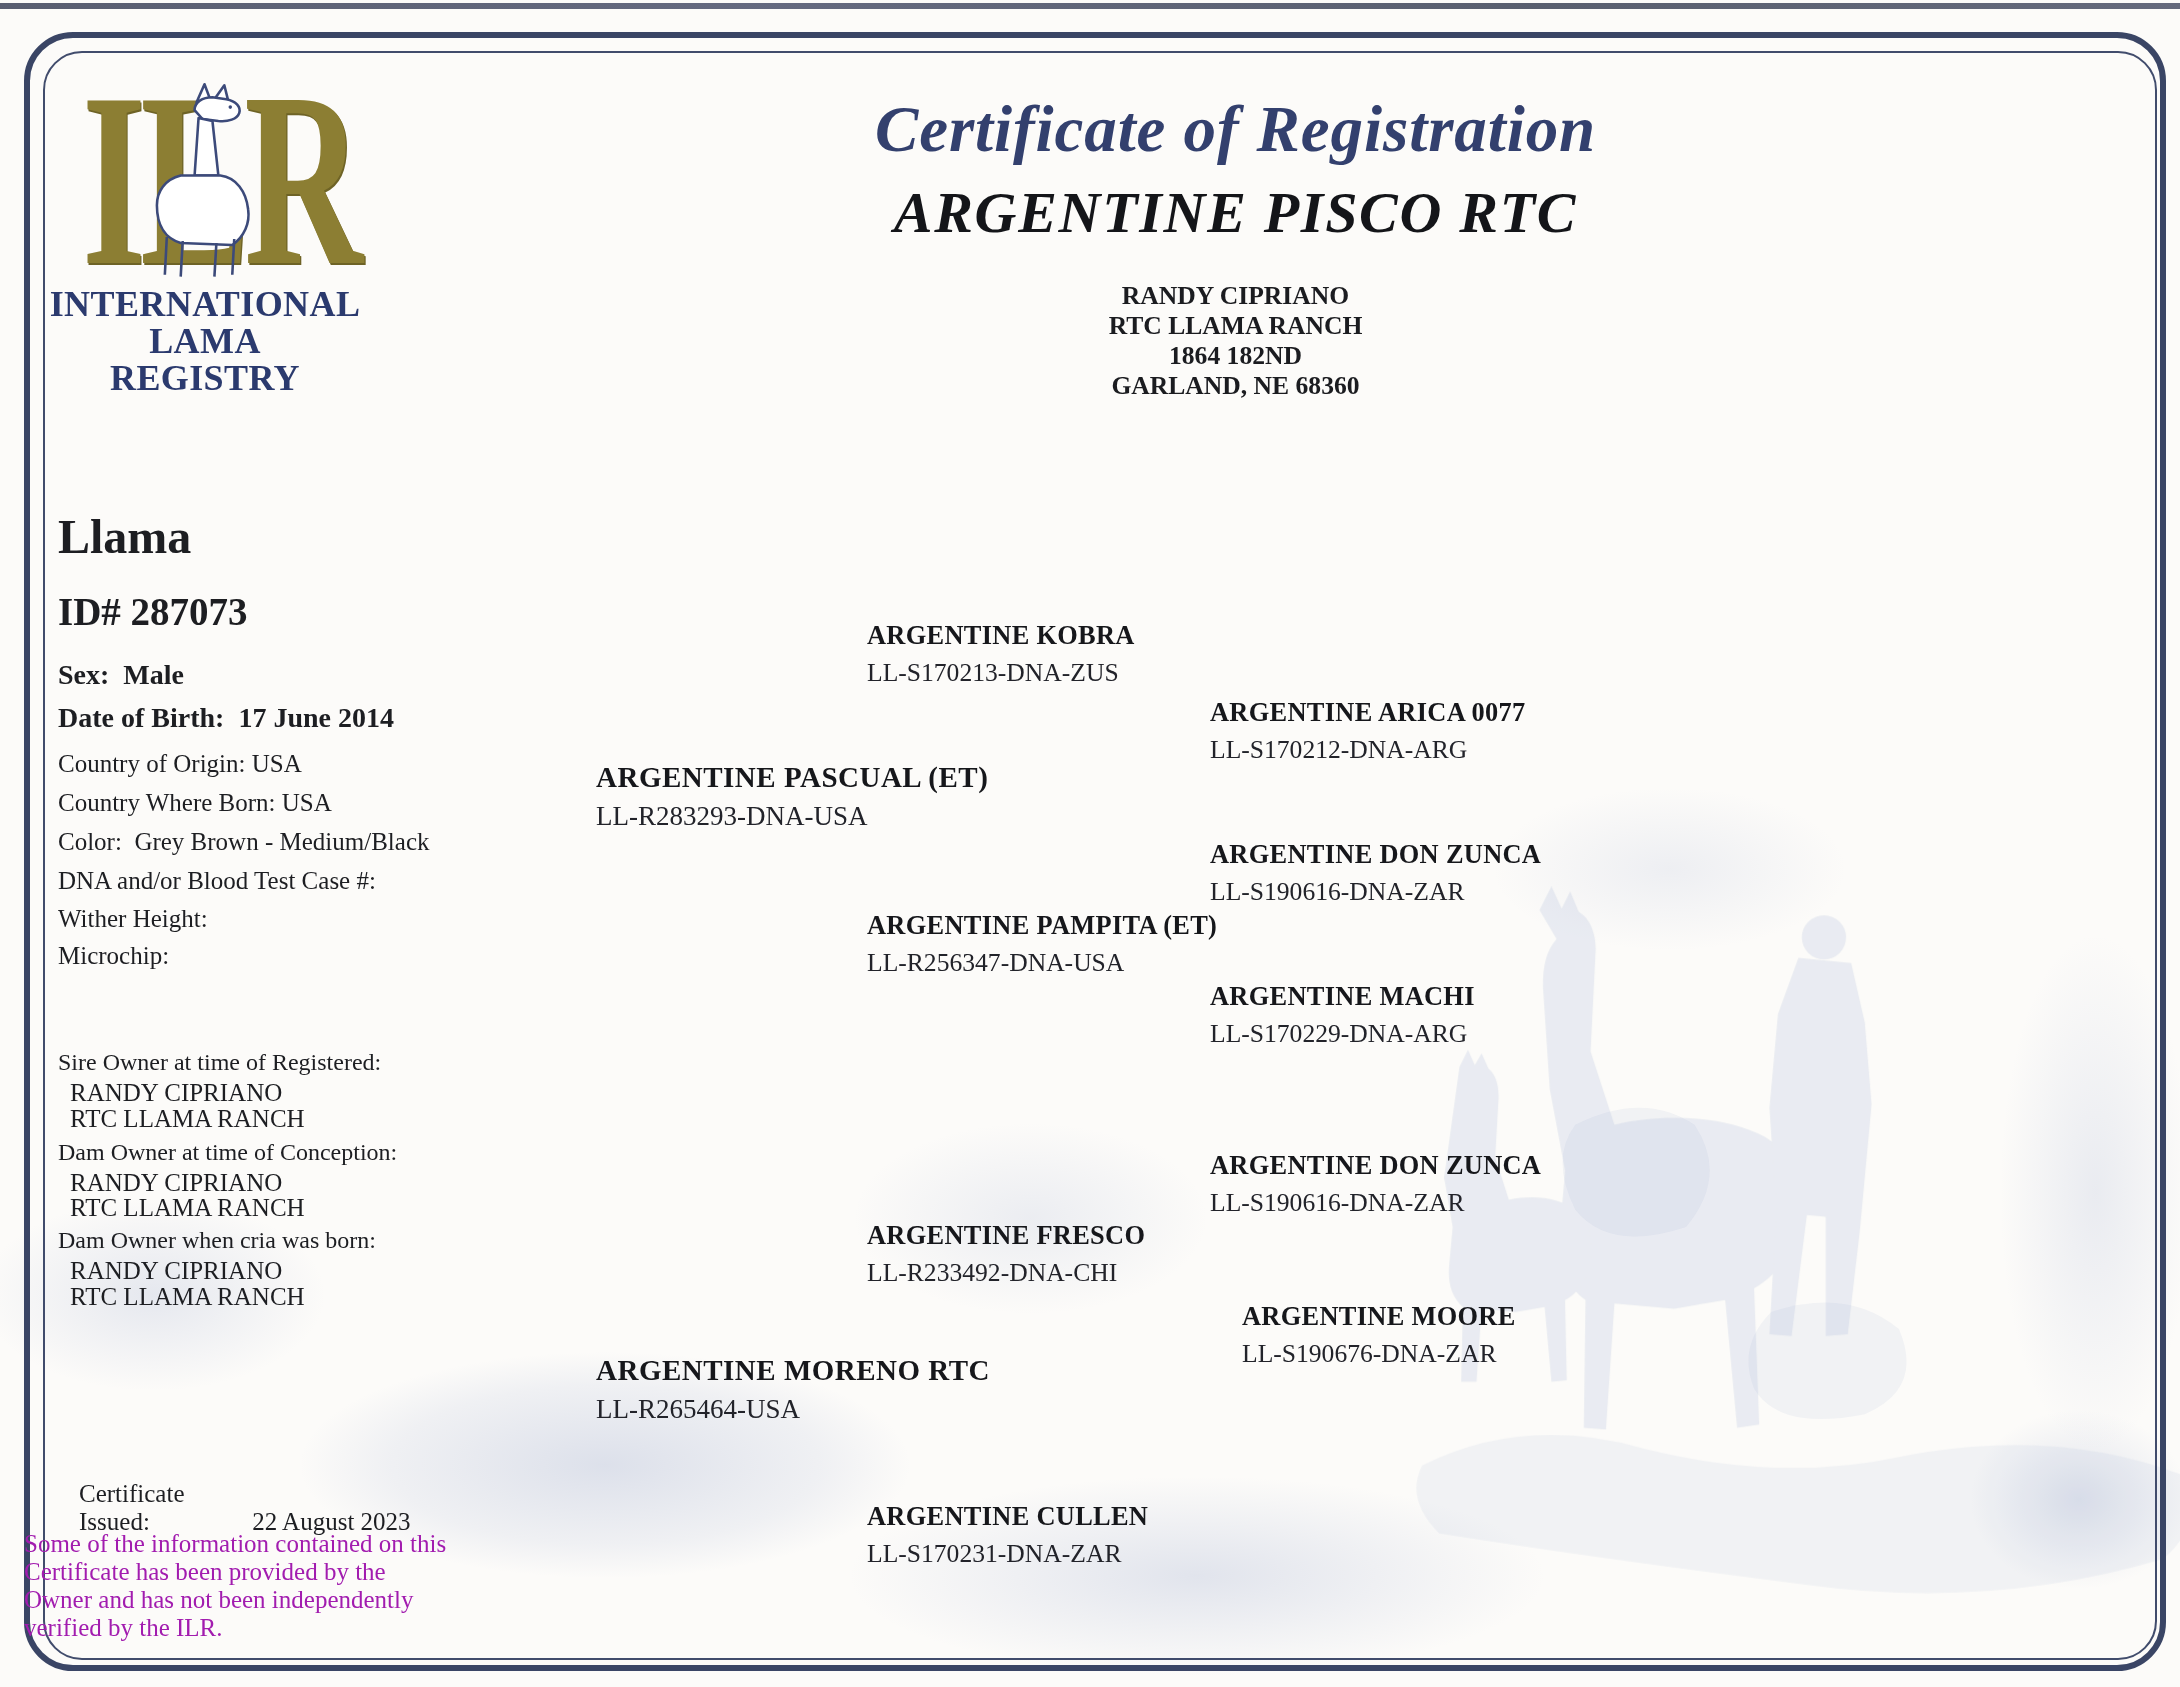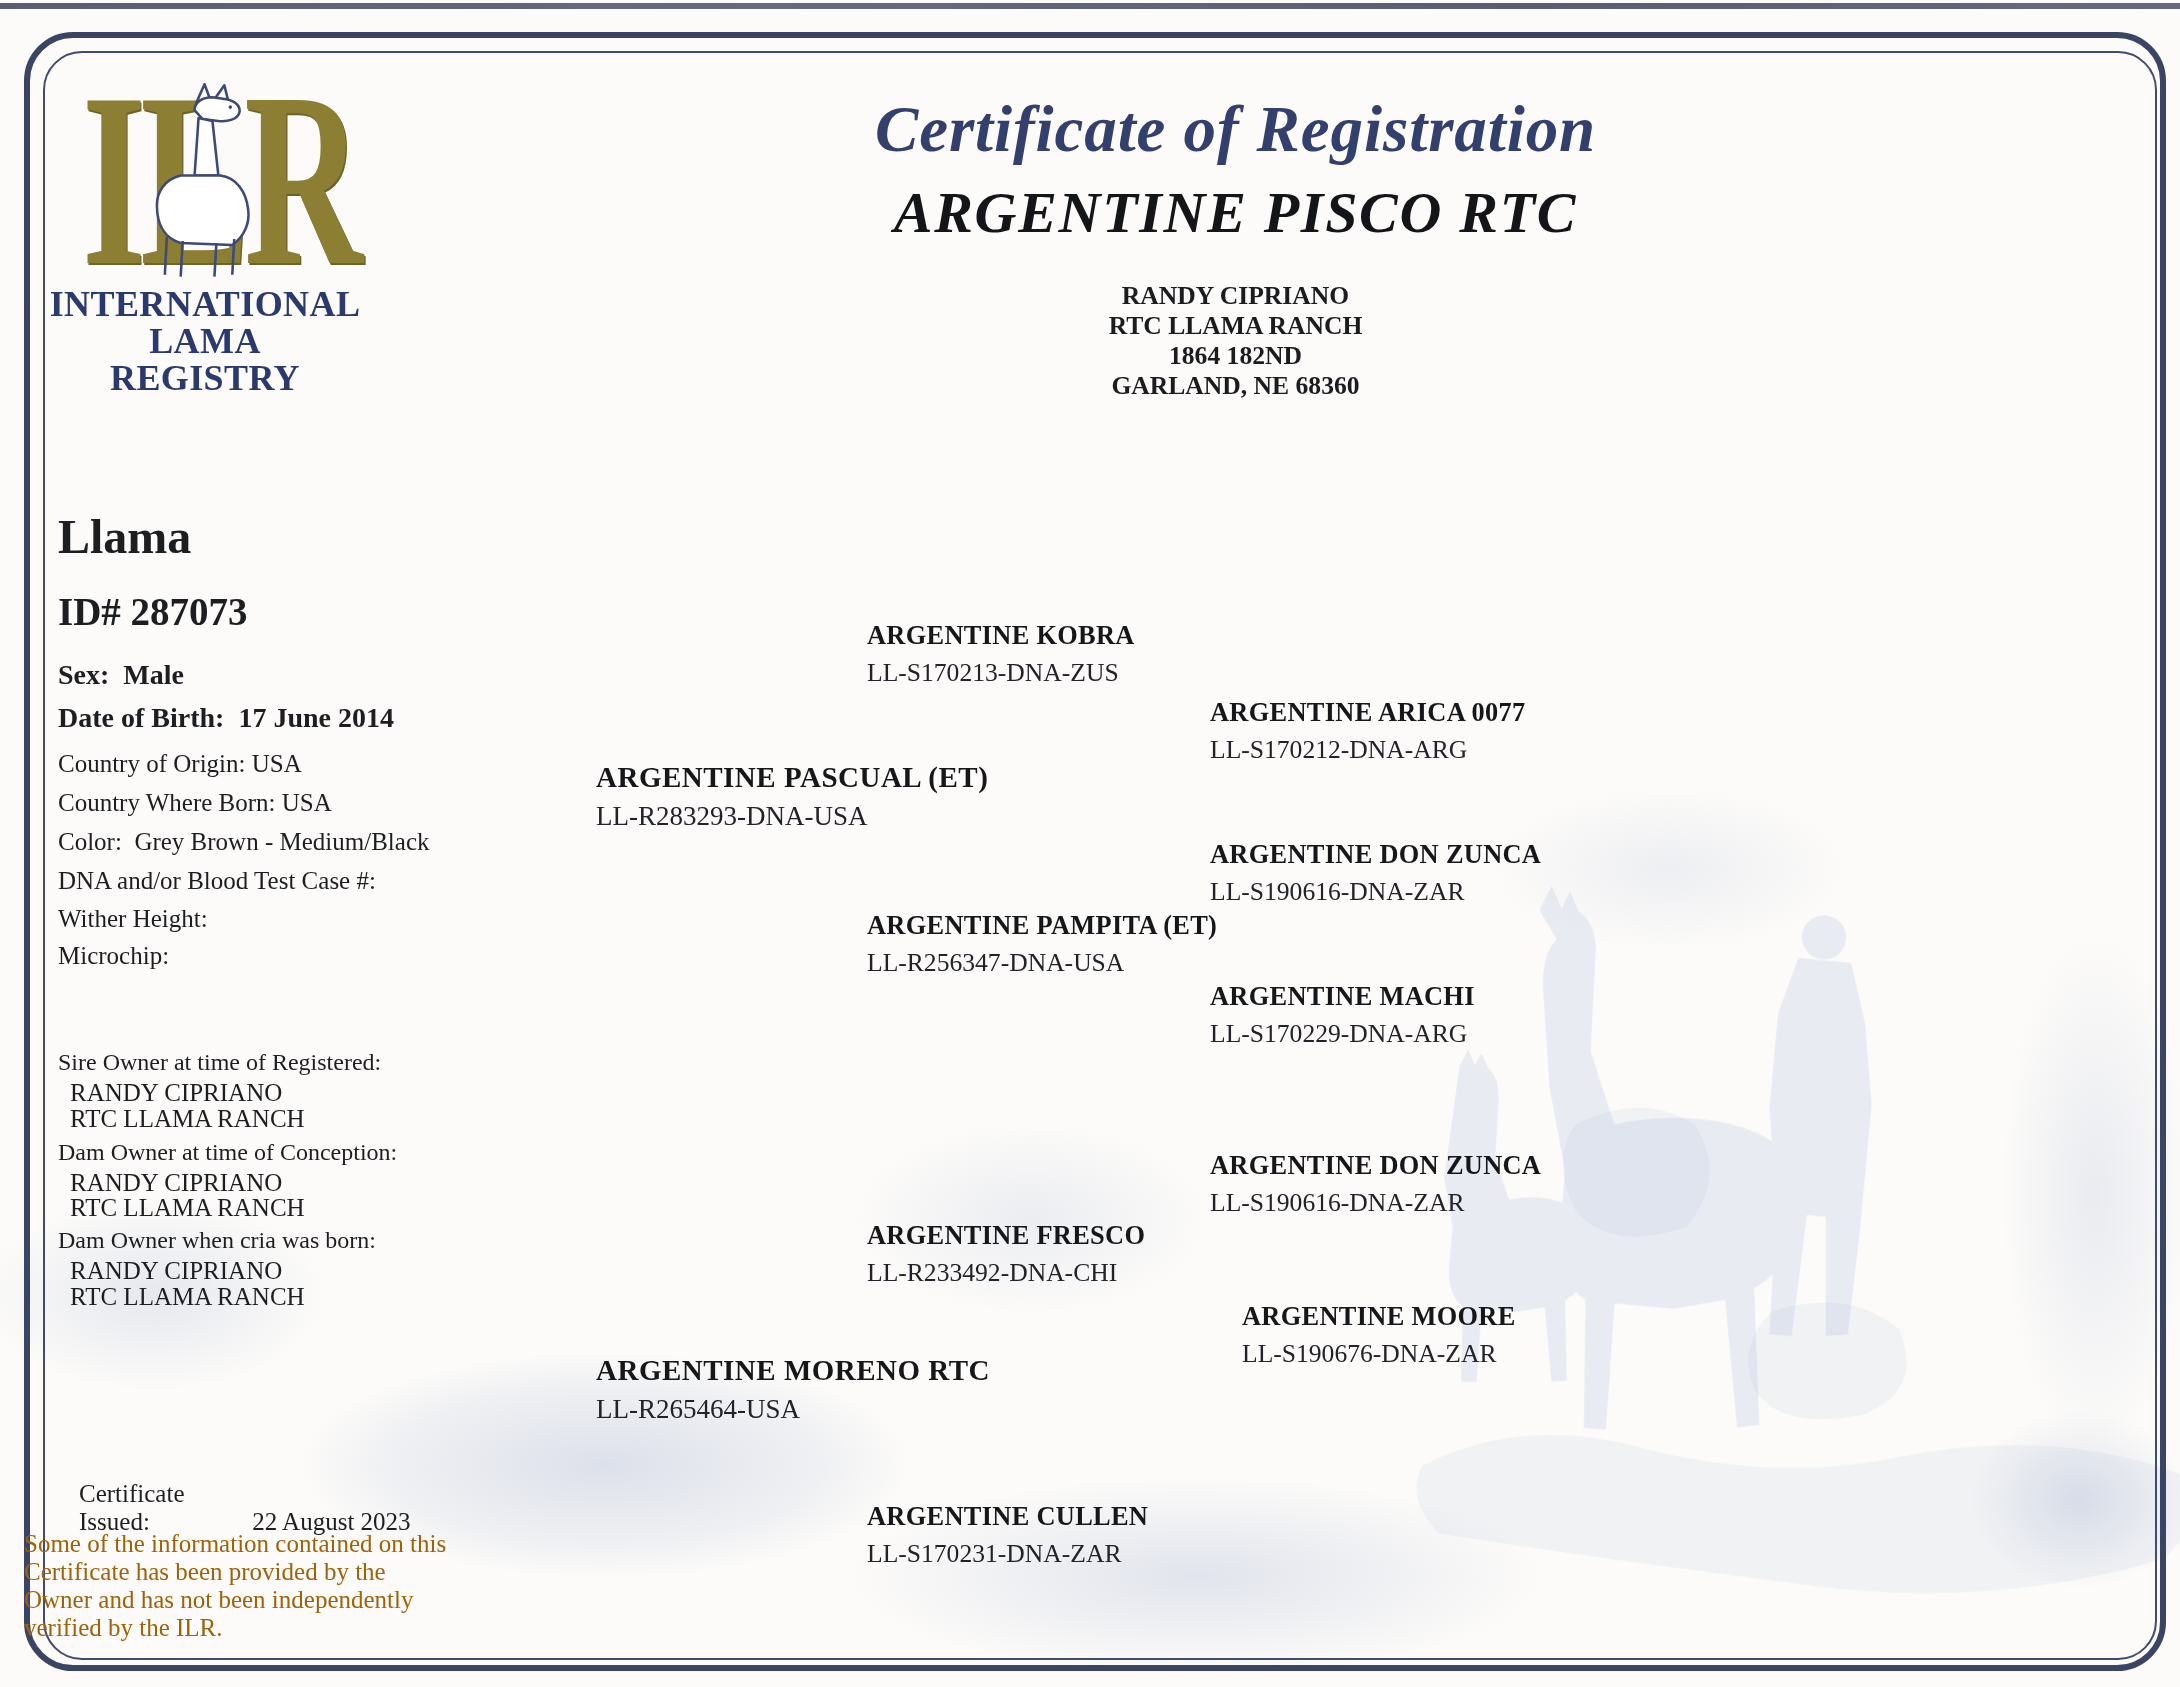--- a/index.html
+++ b/index.html
@@ -57,21 +57,21 @@
   .p-s{left:596px;top:761px;} .p-sds{left:1210px;top:839px;}
   .p-sd{left:867px;top:910px;} .p-sdd{left:1210px;top:981px;}
   .p-dss{left:1210px;top:1150px;} .p-ds{left:867px;top:1220px;}
   .p-dsd{left:1210px;top:1301px;margin-left:32px;} .p-d{left:596px;top:1354px;}
   .p-dd{left:867px;top:1501px;}
 
   
   .foot-row{position:absolute;left:64px;font-size:25px;margin-left:15px;}
   .fr-issued{top:1480px;} .fr-reg{top:1516px;}
   .foot-row .lab{display:inline-block;width:167px;}
-  .disclaimer{position:absolute;left:24px;top:1530px;color:#a16207;
+  .disclaimer{position:absolute;left:24px;top:1530px;color:#a21caf;
     font-size:25px;line-height:28px;}
 
   
   .blob{position:absolute;border-radius:50%;pointer-events:none;}
   .b1{left:213px;top:1320px;width:784px;height:290px;
      background:radial-gradient(closest-side,rgba(148,163,201,.30),rgba(148,163,201,.12) 55%,rgba(148,163,201,0) 78%);}
   .b2{left:-77px;top:1167px;width:460px;height:256px;
      background:radial-gradient(closest-side,rgba(148,163,201,.22),rgba(148,163,201,0) 75%);}
   .b3{left:750px;top:1448px;width:894px;height:256px;
      background:radial-gradient(closest-side,rgba(148,163,201,.26),rgba(148,163,201,0) 78%);}

